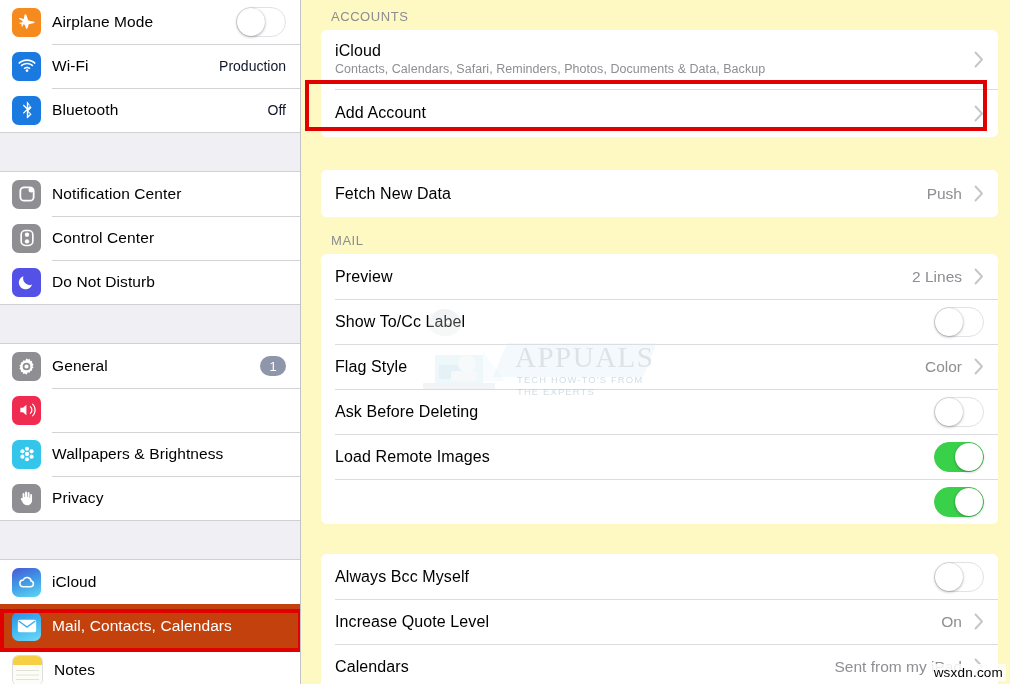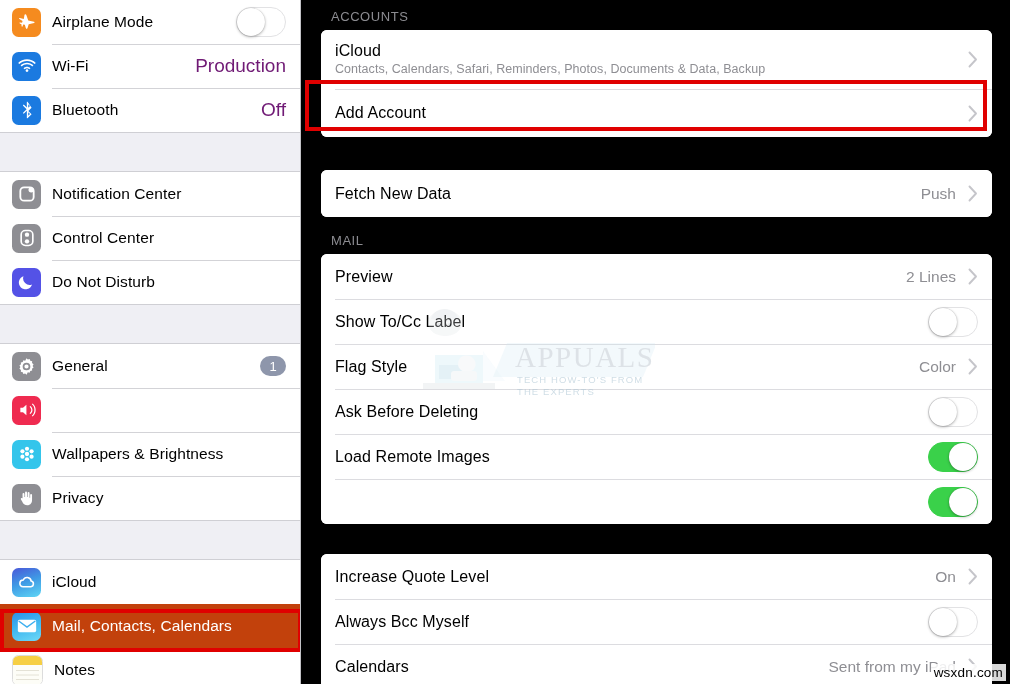--- a/index.html
+++ b/index.html
@@ -69,22 +69,22 @@
   .sb-label {
     font-size: 15.5px;
     color: #000000;
     letter-spacing: .1px;
     white-space: nowrap;
     flex: 1 1 auto;
     overflow: hidden;
   }
   .sb-row.selected .sb-label { color: #ffffff; }
   .sb-value {
-    font-size: 19px;
-    color: #701a75;
+    font-size: 14px;
+    color: #0f172a;
     margin-left: auto;
     white-space: nowrap;
   }
   .sb-badge {
     margin-left: auto;
     min-width: 26px;
     height: 20px;
     border-radius: 10px;
     background: #8e96ab;
     color: #ffffff;
@@ -121,24 +121,24 @@
     background: #ffffff;
     box-shadow: 0 1px 3px rgba(0,0,0,.30), 0 0 1px rgba(0,0,0,.25);
   }
   .ios-switch.on .ios-knob { left: 20px; }
 
   
   .content {
     position: relative;
     flex: 1 1 auto;
     height: 684px;
-    background: #000000;
+    background: #fef9c3;
     overflow: hidden;
     padding-left: 20px;
-    padding-right: 16px;
+    padding-right: 10px;
     box-sizing: border-box;
   }
   .sec-header {
     font-size: 13px;
     color: #8c8c91;
     letter-spacing: .55px;
     padding: 9px 0 6px 10px;
     text-transform: uppercase;
   }
   .card {
@@ -484,36 +484,36 @@
             <span class="ios-knob"></span>
           </span>
       </div>
     </div>
 
     <div class="spacer-30"></div>
 
     <div class="card">
       <div class="row">
         <div class="r-main">
-            <div class="r-title">Increase Quote Level</div>
-          </div>
-        <span class="r-value">On</span>
-        <span class="chev">
-          <svg width="10" height="17" viewBox="0 0 10 17">
-              <path d="M1.5 1.5L8 8.5l-6.5 7" fill="none" stroke="#c5c5ca" stroke-width="1.9" stroke-linecap="round" stroke-linejoin="round"></path>
-            </svg>
-        </span>
-      </div>
-      <div class="row">
-        <div class="r-main">
             <div class="r-title">Always Bcc Myself</div>
           </div>
         <span class="ios-switch off">
             <span class="ios-knob"></span>
           </span>
+      </div>
+      <div class="row">
+        <div class="r-main">
+            <div class="r-title">Increase Quote Level</div>
+          </div>
+        <span class="r-value">On</span>
+        <span class="chev">
+          <svg width="10" height="17" viewBox="0 0 10 17">
+              <path d="M1.5 1.5L8 8.5l-6.5 7" fill="none" stroke="#c5c5ca" stroke-width="1.9" stroke-linecap="round" stroke-linejoin="round"></path>
+            </svg>
+        </span>
       </div>
       <div class="row">
         <div class="r-main">
             <div class="r-title">Calendars</div>
           </div>
         <span class="r-value">Sent from my iPad</span>
         <span class="chev">
           <svg width="10" height="17" viewBox="0 0 10 17">
               <path d="M1.5 1.5L8 8.5l-6.5 7" fill="none" stroke="#c5c5ca" stroke-width="1.9" stroke-linecap="round" stroke-linejoin="round"></path>
             </svg>

